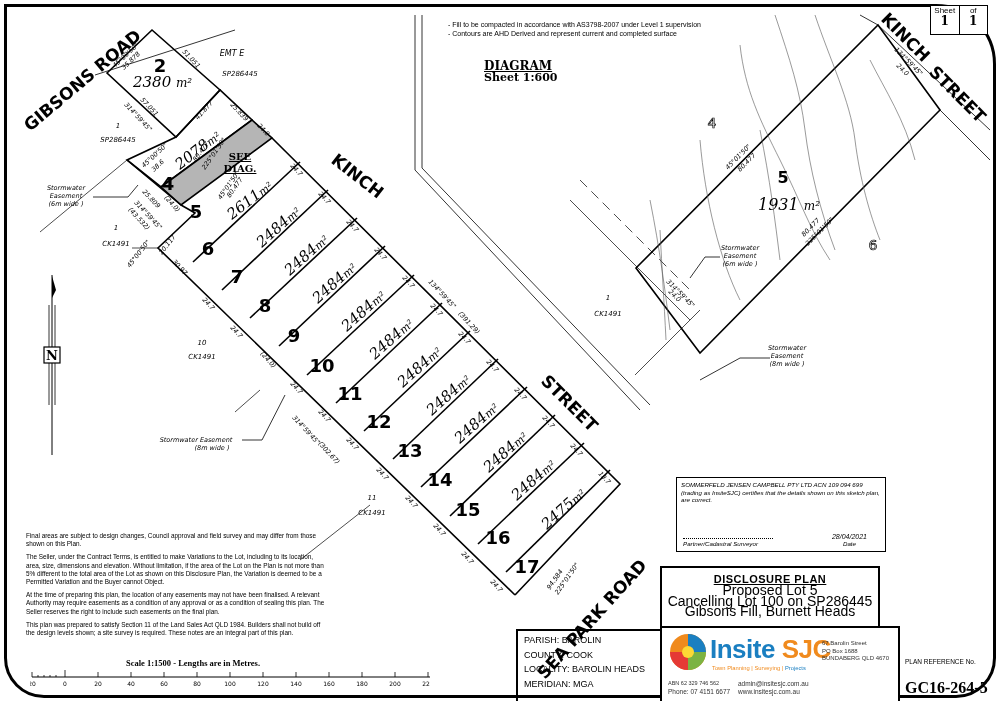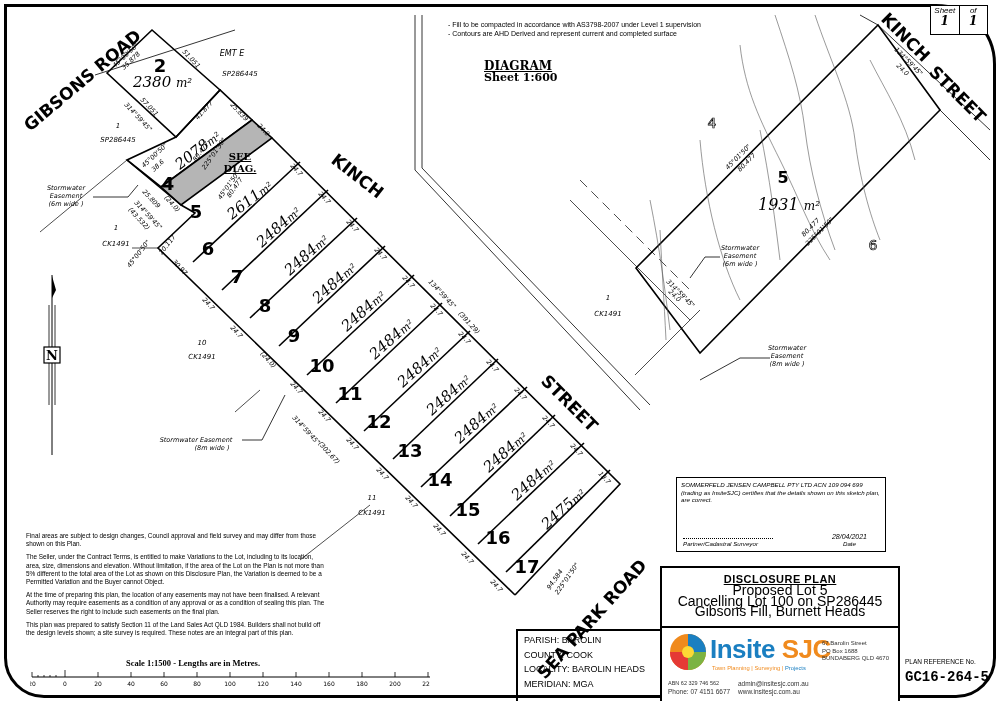--- a/index.html
+++ b/index.html
@@ -1,49 +1,49 @@
 <!DOCTYPE html>
 <html><head>
 <meta charset="utf-8">
 <style>
   html,body{margin:0;padding:0;background:#fff;}
   body{width:1004px;height:706px;position:relative;overflow:hidden;font-family:"Liberation Sans",sans-serif;color:#000;}
   .frame{position:absolute;left:4px;top:4px;width:992px;height:694px;border:3px solid #000;border-radius:0 60px 0 0;border-bottom-left-radius:40px;border-bottom-right-radius:40px;box-sizing:border-box;}
   svg.plan{position:absolute;left:0;top:0;width:1004px;height:706px;}
   .sheet{position:absolute;left:930px;top:5px;width:56px;height:28px;border:1px solid #000;display:flex;background:#fff;}
-  .sheet div{flex:1;text-align:center;font-size:8px;line-height:10px;border-right:1px solid #000;font-style:italic;}
+  .sheet div{flex:1;text-align:center;font-size:8px;line-height:10px;border-right:1px solid #000;}
   .sheet div:last-child{border-right:none;}
   .sheet b{display:block;font-family:"DejaVu Serif",serif;font-size:12px;}
   .notes-top{position:absolute;left:448px;top:20px;font-size:7px;line-height:9px;}
   .diagram-title{position:absolute;left:484px;top:60px;font-family:"DejaVu Serif",serif;font-weight:bold;font-size:11px;line-height:12px;}
   .diagram-title .t{text-decoration:underline;font-size:12px;}
   .disclaimer{position:absolute;left:26px;top:532px;width:300px;font-size:6.4px;line-height:8.2px;}
   .disclaimer p{margin:0 0 5px 0;}
   .scale-title{position:absolute;left:126px;top:658px;font-family:Liberation Serif, serif;font-weight:bold;font-size:8.5px;}
   .scalebar{position:absolute;left:30px;top:670px;width:400px;height:20px;}
   .cert{position:absolute;left:676px;top:477px;width:210px;height:75px;border:1px solid #000;font-style:italic;font-size:6.2px;line-height:7.6px;padding:3px 4px;box-sizing:border-box;}
   .cert .sig{position:absolute;left:6px;bottom:3px;width:90px;}
   .cert .dt{position:absolute;right:18px;bottom:3px;text-align:center;}
   .cert .dots{border-bottom:1px dotted #000;height:10px;margin-bottom:1px;font-size:8px;}
-  .disc-box{position:absolute;left:660px;top:566px;width:240px;height:62px;border:2px solid #000;text-align:center;box-sizing:border-box;background:#fff;}
+  .disc-box{position:absolute;left:660px;top:566px;width:220px;height:62px;border:2px solid #000;text-align:center;box-sizing:border-box;background:#fff;}
   .disc-box .h{font-weight:bold;font-size:11px;text-decoration:underline;margin-top:5px;letter-spacing:0.5px;}
   .disc-box .l{font-size:14px;line-height:10.5px;}
   .parish{position:absolute;left:516px;top:629px;width:146px;height:72px;border:2px solid #000;border-right:none;border-bottom:none;font-size:9px;line-height:14.5px;padding:2px 0 0 6px;box-sizing:border-box;}
   .logo-box{position:absolute;left:660px;top:626px;width:240px;height:75px;border:2px solid #000;border-bottom:none;box-sizing:border-box;background:#fff;}
   .logo-box .brand{position:absolute;left:48px;top:6px;font-size:26px;font-weight:bold;letter-spacing:-0.5px;}
   .logo-box .brand .a{color:#1a7fc1;}
   .logo-box .brand .b{color:#f08a1d;}
   .logo-box .tag{position:absolute;left:50px;top:37px;font-size:5.8px;color:#f08a1d;}
   .logo-box .tag span{color:#1a7fc1;}
   .logo-box .addr{position:absolute;left:160px;top:12px;font-size:6px;line-height:7.6px;color:#333;}
   .logo-box .abn{position:absolute;left:6px;top:52px;font-size:5.5px;line-height:7.5px;color:#333;}
   .logo-box .abn .ph{font-size:6.5px;}
   .logo-box .web{position:absolute;left:76px;top:52px;font-size:6.5px;line-height:8px;color:#333;}
   .planref{position:absolute;left:905px;top:658px;width:90px;font-size:6.5px;}
-  .planref .v{font-family:Liberation Mono, monospace;font-weight:bold;font-size:14px;margin-top:4px;}
+  .planref .v{font-family:Liberation Serif, serif;font-weight:bold;font-size:16px;margin-top:14px;}
 </style>
 </head>
 <body>
 
 <div class="frame"></div>
 
 <svg class="plan" viewBox="0 0 1004 706">
   <g stroke="#000" fill="none" stroke-width="1.6">
 
     <line x1="95" y1="75" x2="235" y2="30" stroke-width="0.8"></line>

